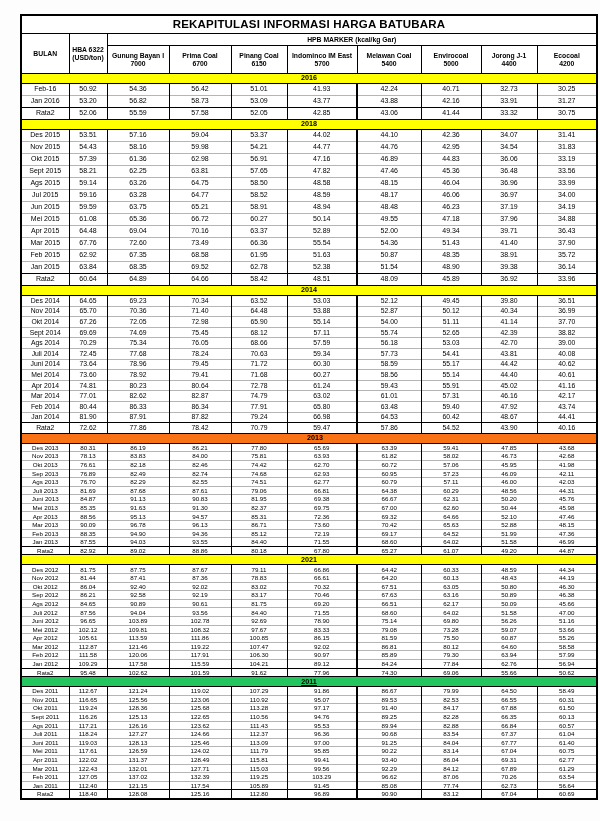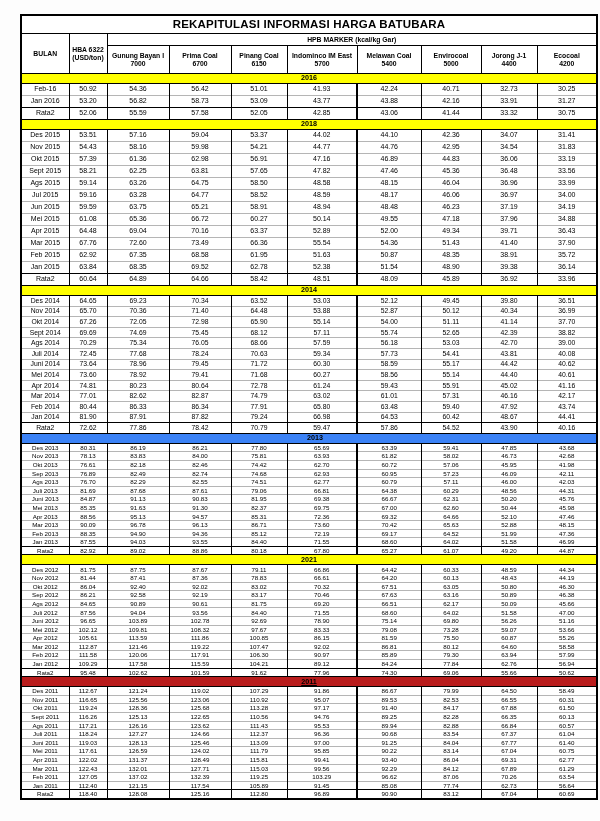--- a/index.html
+++ b/index.html
@@ -455,21 +455,21 @@
         <td>77.86</td>
         <td>78.42</td>
         <td>70.79</td>
         <td>59.47</td>
         <td>57.86</td>
         <td>54.52</td>
         <td>43.90</td>
         <td>40.16</td>
       </tr>
       <tr class="band">
-        <td colspan="10" style="background: #3b82f6; padding-left: 12px;">2013</td>
+        <td colspan="10" style="background: #f97316; padding-left: 12px;">2013</td>
       </tr>
       <tr class="row-compact">
         <td class="month">Des 2013</td>
         <td>80.31</td>
         <td>86.19</td>
         <td>86.21</td>
         <td>77.80</td>
         <td>65.69</td>
         <td>63.39</td>
         <td>59.41</td>
@@ -773,21 +773,21 @@
         <td>102.62</td>
         <td>101.59</td>
         <td>91.62</td>
         <td>77.96</td>
         <td>74.30</td>
         <td>69.06</td>
         <td>55.66</td>
         <td>50.62</td>
       </tr>
       <tr class="band">
-        <td colspan="10" style="background: #b91c1c; text-decoration: underline;">2011</td>
+        <td colspan="10" style="background: #22c55e; text-decoration: underline;">2011</td>
       </tr>
       <tr class="row-compact">
         <td class="month">Des 2011</td>
         <td>112.67</td>
         <td>121.24</td>
         <td>119.02</td>
         <td>107.29</td>
         <td>91.86</td>
         <td>86.67</td>
         <td>79.99</td>

